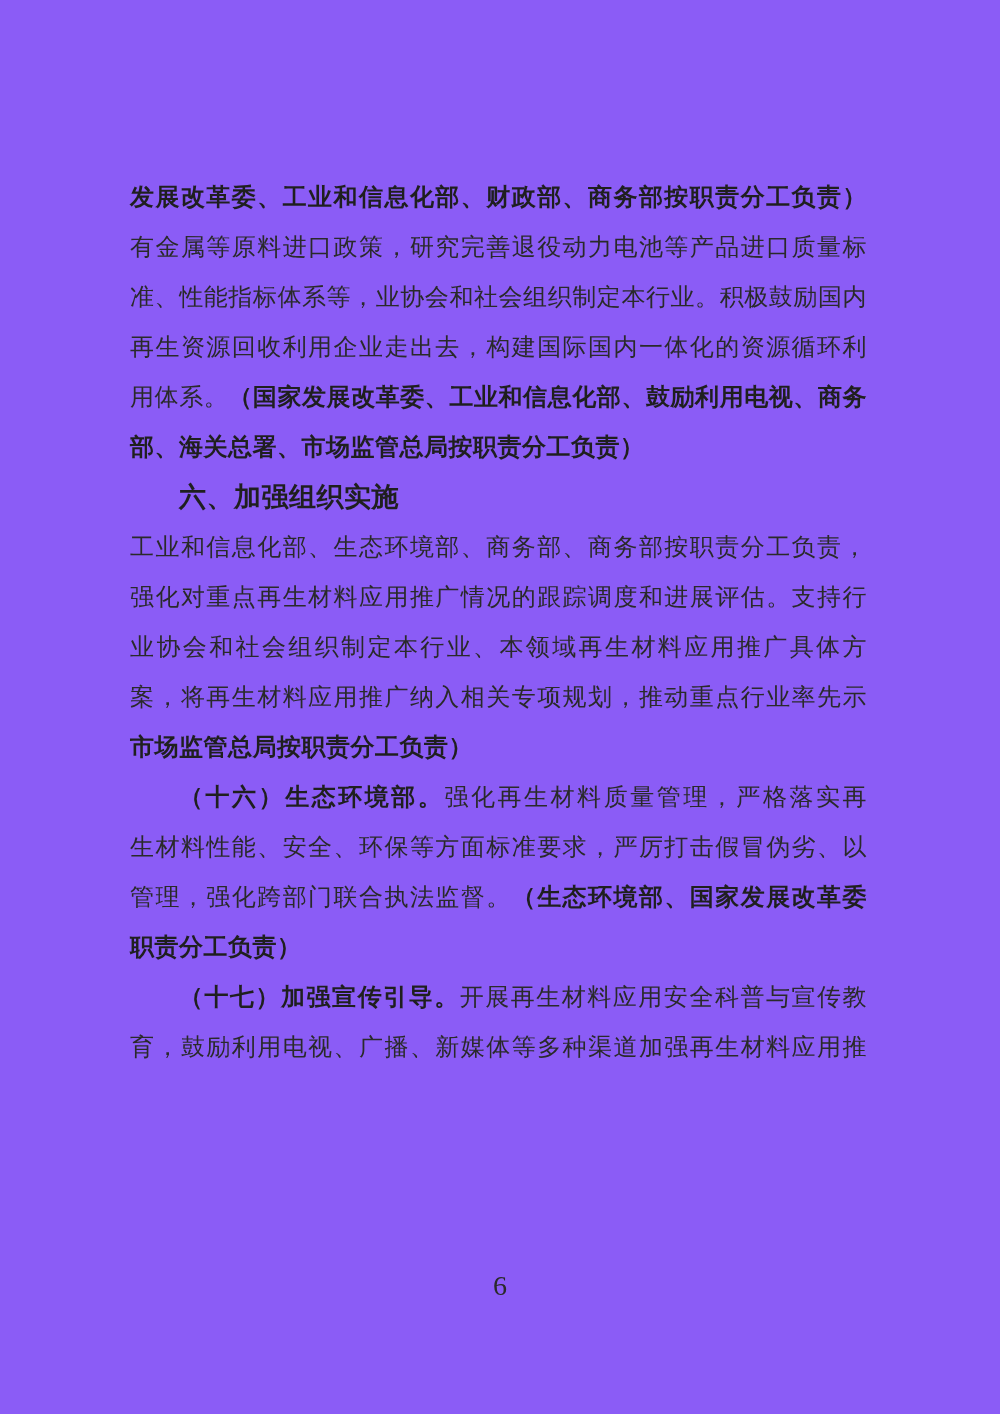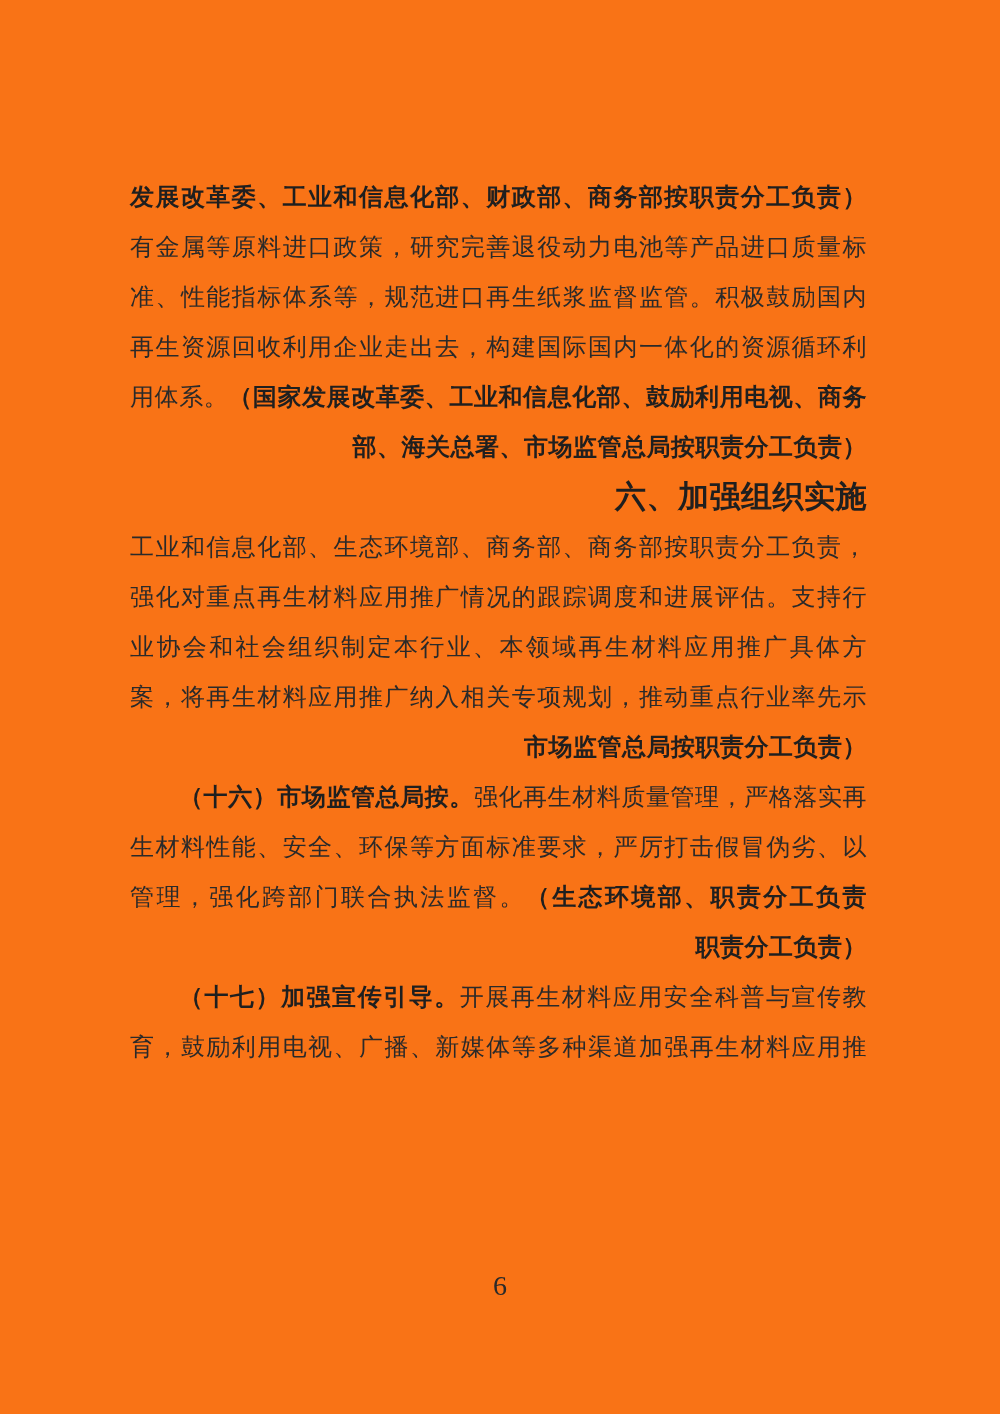--- a/index.html
+++ b/index.html
@@ -4,53 +4,53 @@
 <style>
   html, body {
     margin: 0;
     padding: 0;
     background: #fdfdfc;
   }
   .page {
     position: relative;
     width: 1000px;
     height: 1414px;
-    background: #f97316;
+    background: #8b5cf6;
     overflow: hidden;
     font-family: "Liberation Serif", "DejaVu Serif", serif;
     color: #2a2a2a;
   }
   .text-block {
     position: absolute;
     left: 130px;
     top: 172px;
     width: 737px;
   }
   .line {
     height: 50px;
     line-height: 50px;
     font-size: 24px;
     letter-spacing: 0.5px;
-    text-align: right;
+    text-align: left;
     white-space: nowrap;
     color: #2a2a2a;
   }
   .line.justify {
     white-space: normal;
     text-align: justify;
     text-align-last: justify;
     text-justify: inter-character;
   }
   .line.indent {
     text-indent: 49px;
   }
   .line.heading {
     font-family: "Liberation Sans", "DejaVu Sans", sans-serif;
     font-weight: 700;
-    font-size: 31px;
+    font-size: 27px;
     color: #1c1c1c;
   }
   .seg {
     color: inherit;
   }
   .seg.bold {
     font-weight: 700;
     color: #1f1f1f;
   }
   .page-number {
@@ -64,31 +64,31 @@
     font-family: "Liberation Serif", "DejaVu Serif", serif;
   }
 </style>
 </head>
 <body>
 
 <div class="page">
   <div class="text-block">
       <div class="line justify"><span class="seg bold">发展改革委、工业和信息化部、财政部、商务部按职责分工负责）</span></div>
       <div class="line justify"><span class="seg">有金属等原料进口政策，研究完善退役动力电池等产品进口质量标</span></div>
-      <div class="line justify"><span class="seg">准、性能指标体系等，规范进口再生纸浆监督监管。积极鼓励国内</span></div>
+      <div class="line justify"><span class="seg">准、性能指标体系等，业协会和社会组织制定本行业。积极鼓励国内</span></div>
       <div class="line justify"><span class="seg">再生资源回收利用企业走出去，构建国际国内一体化的资源循环利</span></div>
       <div class="line justify"><span class="seg">用体系。</span><span class="seg bold">（国家发展改革委、工业和信息化部、鼓励利用电视、商务</span></div>
       <div class="line"><span class="seg bold">部、海关总署、市场监管总局按职责分工负责）</span></div>
       <div class="line heading indent"><span class="seg bold">六、加强组织实施</span></div>
       <div class="line justify"><span class="seg">工业和信息化部、生态环境部、商务部、商务部按职责分工负责，</span></div>
       <div class="line justify"><span class="seg">强化对重点再生材料应用推广情况的跟踪调度和进展评估。支持行</span></div>
       <div class="line justify"><span class="seg">业协会和社会组织制定本行业、本领域再生材料应用推广具体方</span></div>
       <div class="line justify"><span class="seg">案，将再生材料应用推广纳入相关专项规划，推动重点行业率先示</span></div>
       <div class="line"><span class="seg bold">市场监管总局按职责分工负责）</span></div>
-      <div class="line indent justify"><span class="seg bold">（十六）市场监管总局按。</span><span class="seg">强化再生材料质量管理，严格落实再</span></div>
+      <div class="line indent justify"><span class="seg bold">（十六）生态环境部。</span><span class="seg">强化再生材料质量管理，严格落实再</span></div>
       <div class="line justify"><span class="seg">生材料性能、安全、环保等方面标准要求，严厉打击假冒伪劣、以</span></div>
-      <div class="line justify"><span class="seg">管理，强化跨部门联合执法监督。</span><span class="seg bold">（生态环境部、职责分工负责</span></div>
+      <div class="line justify"><span class="seg">管理，强化跨部门联合执法监督。</span><span class="seg bold">（生态环境部、国家发展改革委</span></div>
       <div class="line"><span class="seg bold">职责分工负责）</span></div>
       <div class="line indent justify"><span class="seg bold">（十七）加强宣传引导。</span><span class="seg">开展再生材料应用安全科普与宣传教</span></div>
       <div class="line justify"><span class="seg">育，鼓励利用电视、广播、新媒体等多种渠道加强再生材料应用推</span></div>
     </div>
   <div class="page-number">6</div>
 </div>
 
 </body></html>

